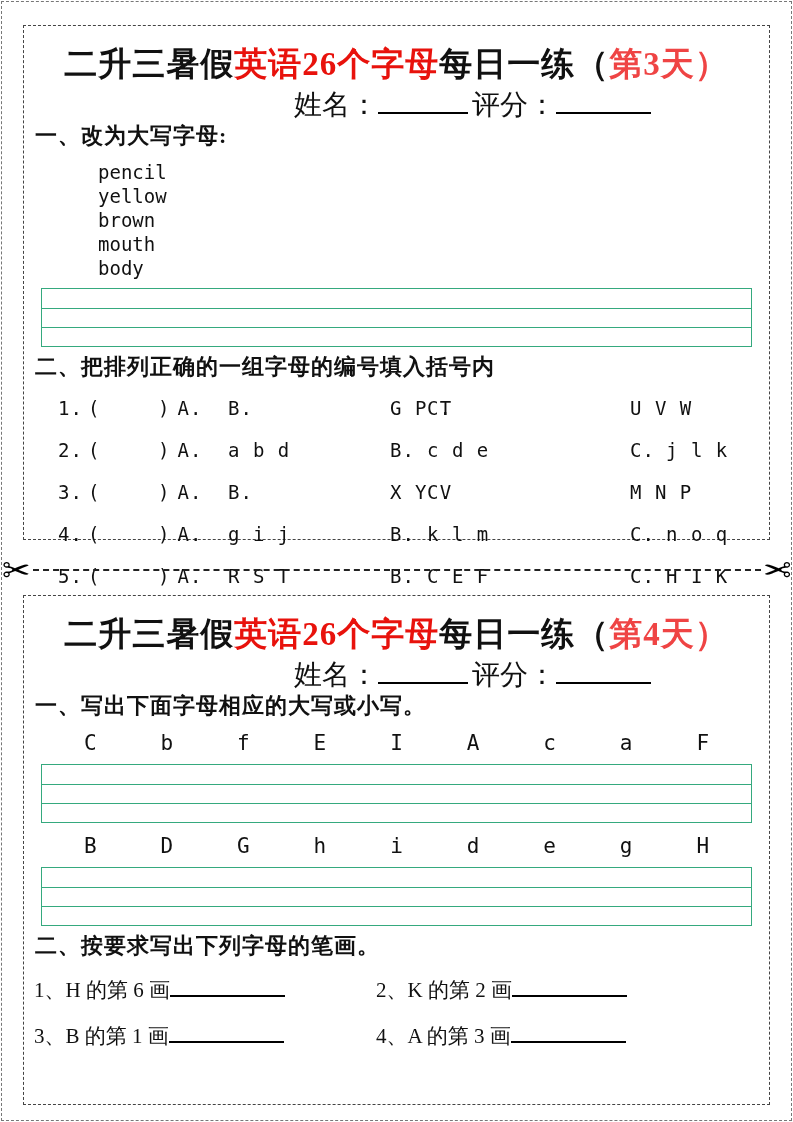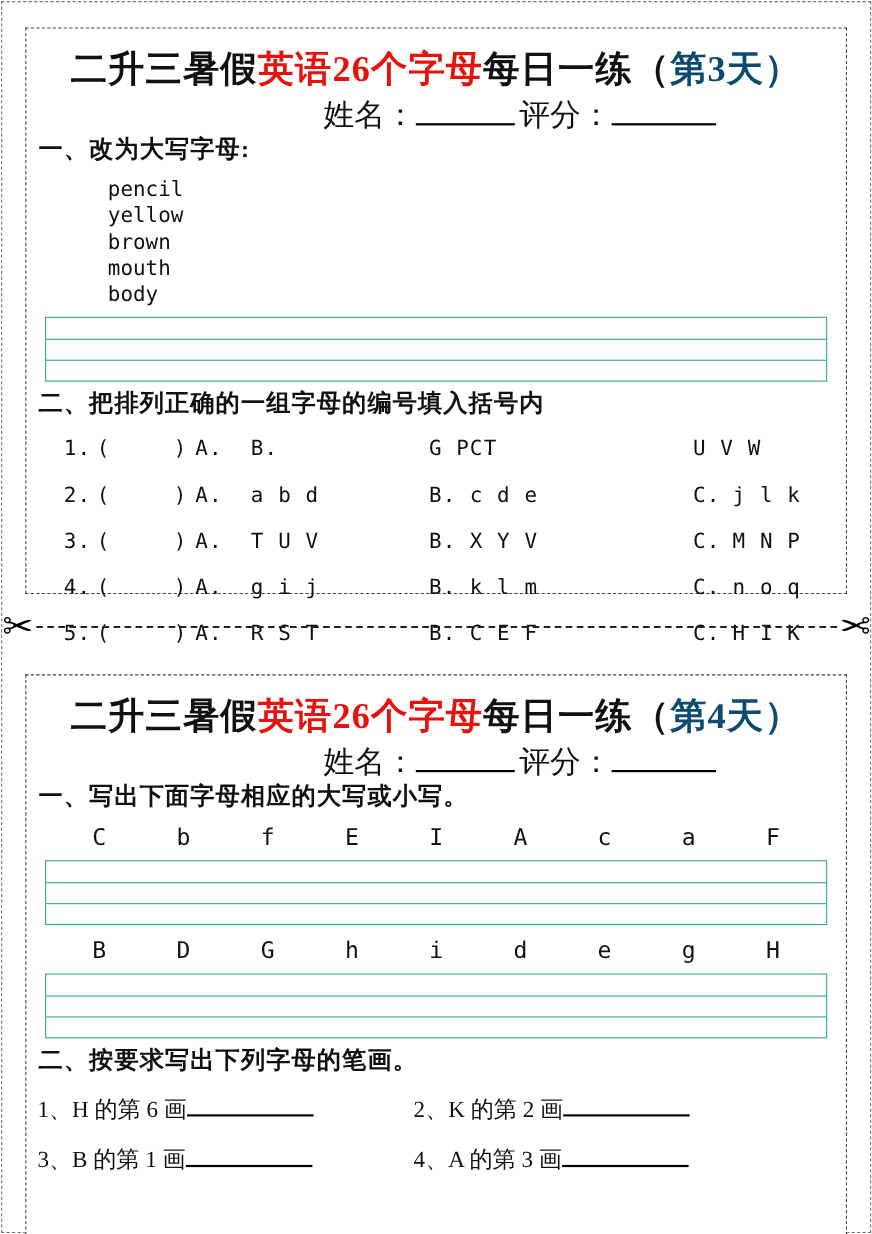--- a/index.html
+++ b/index.html
@@ -17,33 +17,33 @@
     border: 1px dashed #777;
     pointer-events: none;
   }
   .sheet {
     position: absolute;
     left: 23px; width: 747px;
     border: 1px dashed #444;
     background: #fff;
   }
   .sheet1 { top: 25px; height: 515px; }
-  .sheet2 { top: 613px; height: 510px; }
+  .sheet2 { top: 595px; height: 510px; }
 
   .title {
     margin-top: 16px;
     text-align: center;
     font-size: 33px;
     font-weight: bold;
     letter-spacing: 1px;
     line-height: 44px;
     white-space: nowrap;
   }
   .title .red  { color: #e8120c; }
-  .title .blue { color: #0c4a6e; }
+  .title .blue { color: #ef4444; }
 
   .name-line {
     margin-top: 0;
     padding-left: 270px;
     font-size: 28px;
     height: 30px;
     white-space: nowrap;
   }
   .blank {
     display: inline-block;
@@ -189,21 +189,20 @@
     <span>a b d</span>
     <span>B.</span>
     <span>c d e</span>
     <span>C.</span>
     <span>j l k</span>
   </div>
 
   <div class="choice-row">
     <span><span>3.</span><span class="paren-open">(</span></span>
     <span><span>)</span><span class="opt-label">A.</span></span>
-    <span>T U V</span>
     <span>B.</span>
     <span>X Y V</span>
     <span>C.</span>
     <span>M N P</span>
   </div>
 
   <div class="choice-row">
     <span><span>4.</span><span class="paren-open">(</span></span>
     <span><span>)</span><span class="opt-label">A.</span></span>
     <span>g i j</span>

